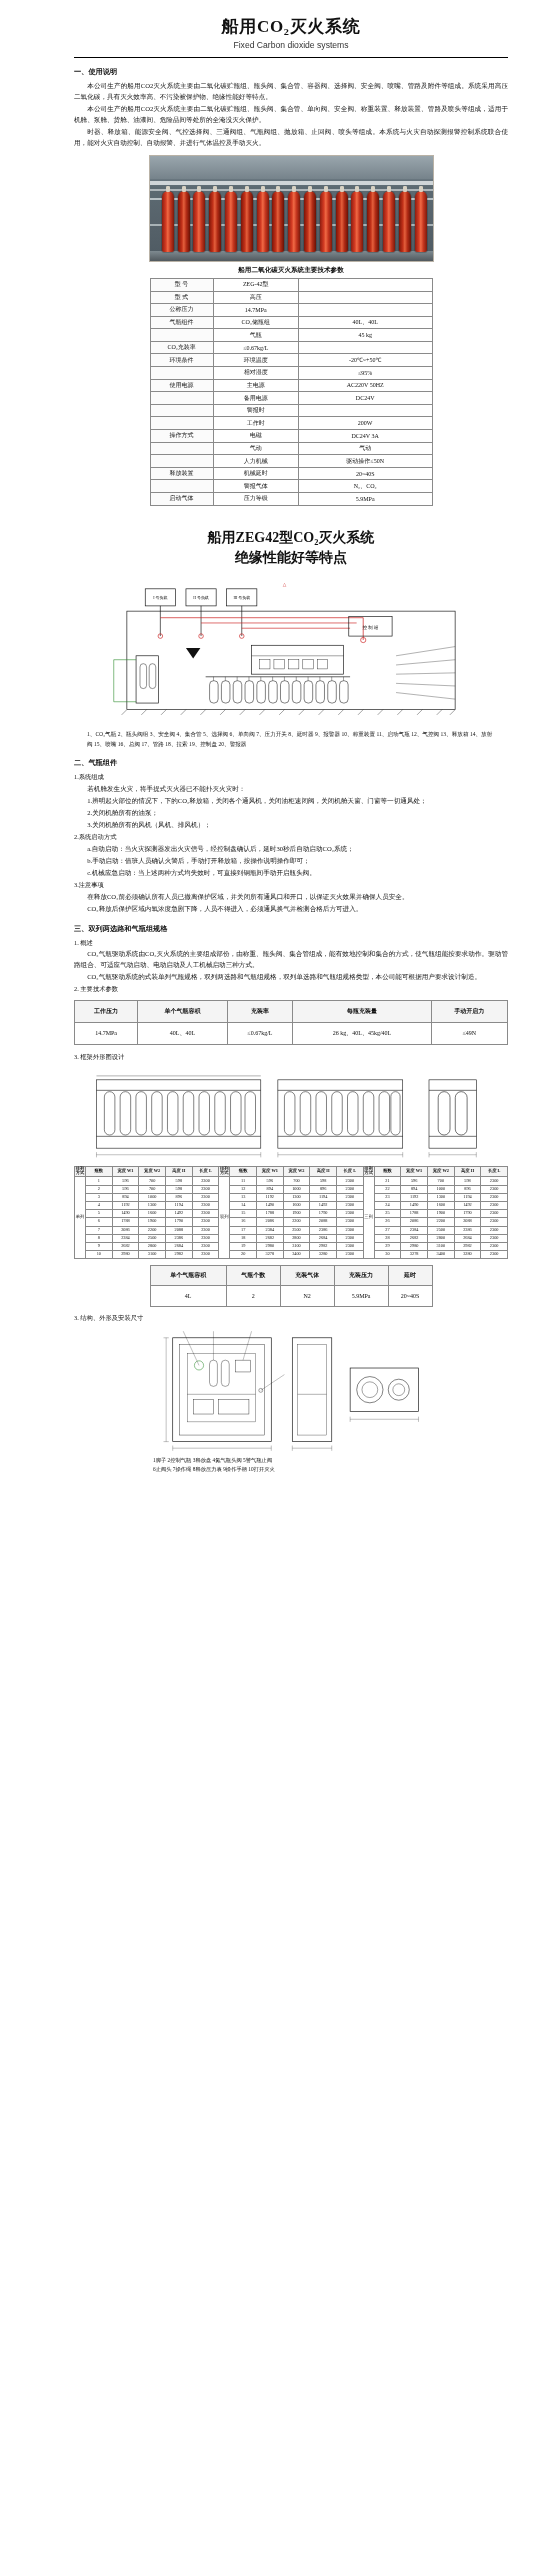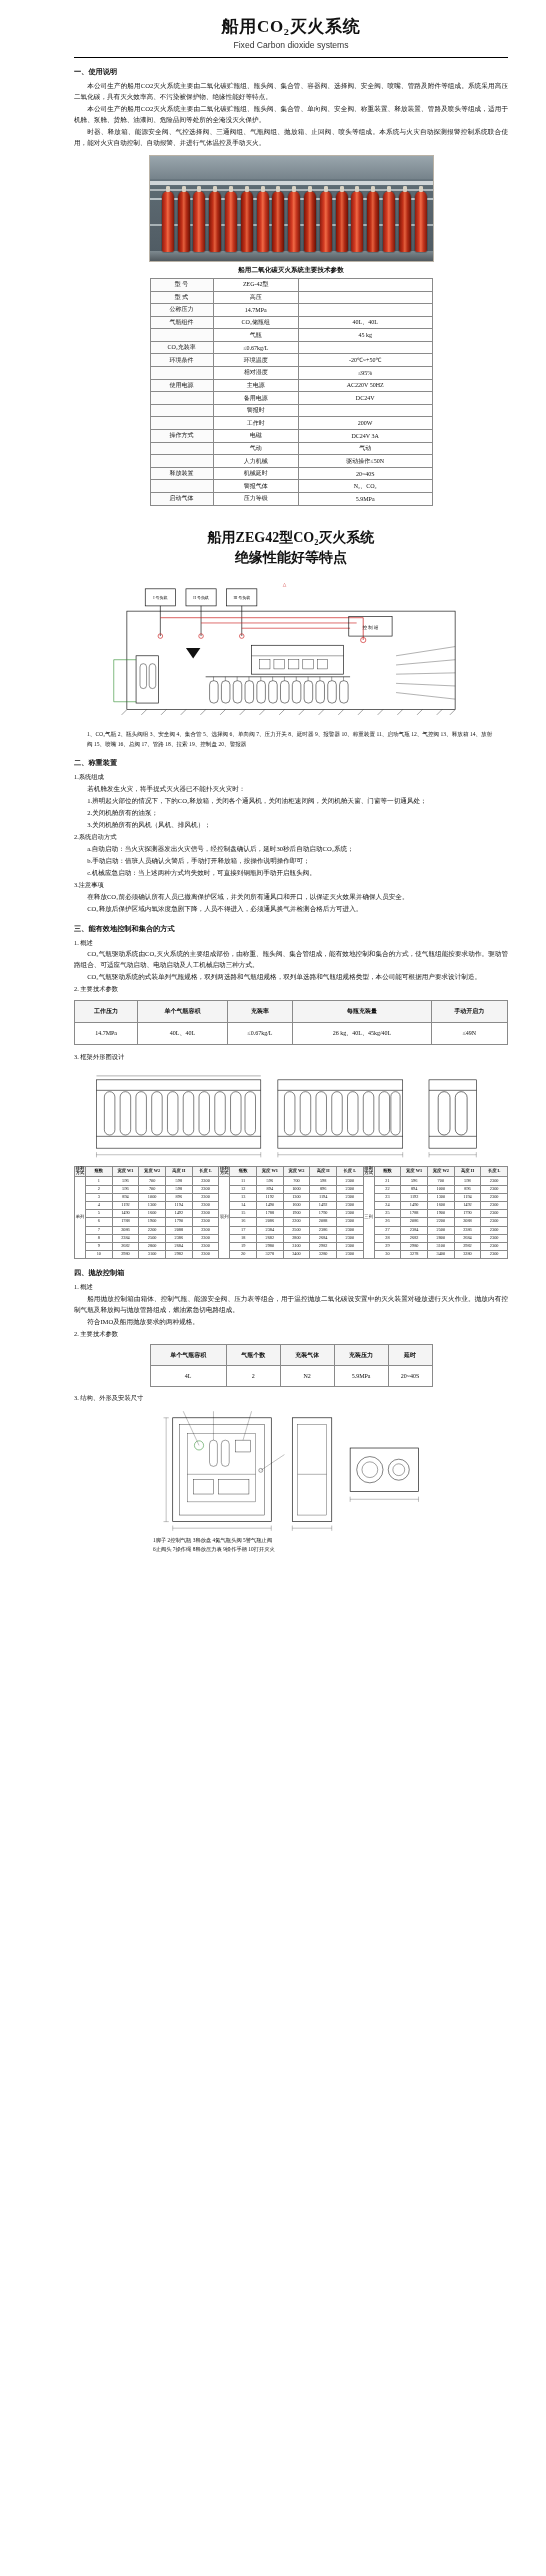--- a/index.html
+++ b/index.html
@@ -404,37 +404,37 @@
       <circle cx="111" cy="90" r="3.5" fill="none" stroke="#cc2222"></circle>
       <circle cx="173" cy="90" r="3.5" fill="none" stroke="#cc2222"></circle>
       <circle cx="235" cy="90" r="3.5" fill="none" stroke="#cc2222"></circle>
       <text x="300" y="14" font-size="7" text-anchor="middle" fill="#cc2222">△</text>
     </svg>
   </div>
   <div class="legend">1、CO₂气瓶  2、瓶头阀组  3、安全阀  4、集合管  5、选择阀 6、单向阀  7、压力开关  8、延时器  9、报警器  10、称重装置  11、启动气瓶  12、气控阀  13、释放箱  14、放射阀  15、喷嘴  16、总阀  17、管路  18、拉索  19、控制盘  20、警报器</div>
 
   <div class="inner">
 
-    <div class="sec-h">二、称重装置</div>
+    <div class="sec-h">二、气瓶组件</div>
     <div id="section2-body">
         <p class="para noind small">1.系统组成</p>
         <p class="para">若机舱发生火灾，将手提式灭火器已不能扑灭火灾时：</p>
         <p class="para">1.辨明起火部位的情况下，下的CO₂释放箱，关闭各个通风机，关闭油柜速闭阀，关闭机舱天窗、门窗等一切通风处；</p>
         <p class="para">2.关闭机舱所有的油泵；</p>
         <p class="para">3.关闭机舱所有的风机（风机、排风机）；</p>
         <p class="para noind small">2.系统启动方式</p>
         <p class="para">a.自动启动：当火灾探测器发出火灾信号，经控制盘确认后，延时30秒后自动启动CO₂系统；</p>
         <p class="para">b.手动启动：值班人员确认火警后，手动打开释放箱，按操作说明操作即可；</p>
         <p class="para">c.机械应急启动：当上述两种方式均失效时，可直接到钢瓶间手动开启瓶头阀。</p>
         <p class="para noind small">3.注意事项</p>
         <p class="para">在释放CO₂前必须确认所有人员已撤离保护区域，并关闭所有通风口和开口，以保证灭火效果并确保人员安全。</p>
         <p class="para">CO₂释放后保护区域内氧浓度急剧下降，人员不得进入，必须通风换气并检测合格后方可进入。</p>
       </div>
 
-    <div class="sec-h">三、能有效地控制和集合的方式</div>
+    <div class="sec-h">三、双列两选路和气瓶组规格</div>
     <p class="para noind small">1. 概述</p>
     <p class="para">CO₂气瓶驱动系统由CO₂灭火系统的主要组成部份，由称重、瓶头阀、集合管组成，能有效地控制和集合的方式，使气瓶组能按要求动作。驱动管路组合、可适应气动启动、电动启动及人工机械启动三种方式。</p>
     <p class="para">CO₂气瓶驱动系统的式装单列气瓶规格，双列两选路和气瓶组规格，双列单选路和气瓶组规格类型，本公司能可根据用户要求设计制造。</p>
     <p class="para noind small">2. 主要技术参数</p>
   </div>
 
   <table class="tbl2">
     <tbody id="tbl2-body">
         <tr>
           <td class="hd">工作压力</td>
@@ -708,28 +708,20 @@
           <td>2300</td>
           <td>30</td>
           <td>3278</td>
           <td>3400</td>
           <td>3280</td>
           <td>2300</td>
         </tr>
       </tbody>
   </table>
 
-  <div class="inner">
-
-    <div class="sec-h">四、抛放控制箱</div>
-    <p class="para noind small">1. 概述</p>
-    <p class="para">船用抛放控制箱由箱体、控制气瓶、能源安全阀、压力表等组合，用于温控抛放二氧化碳设安置中的灭火装置对碰放进行灭火作业。抛放内有控制气瓶及释放阀与抛放管路组成，燃油紧急切电路组成。</p>
-    <p class="para">符合IMO及船用抛放要求的两种规格。</p>
-    <p class="para noind small">2. 主要技术参数</p>
-  </div>
 
   <table class="tbl4">
     <tbody id="tbl4-body">
         <tr>
           <td class="hd">单个气瓶容积</td>
           <td class="hd">气瓶个数</td>
           <td class="hd">充装气体</td>
           <td class="hd">充装压力</td>
           <td class="hd">延时</td>
         </tr>

